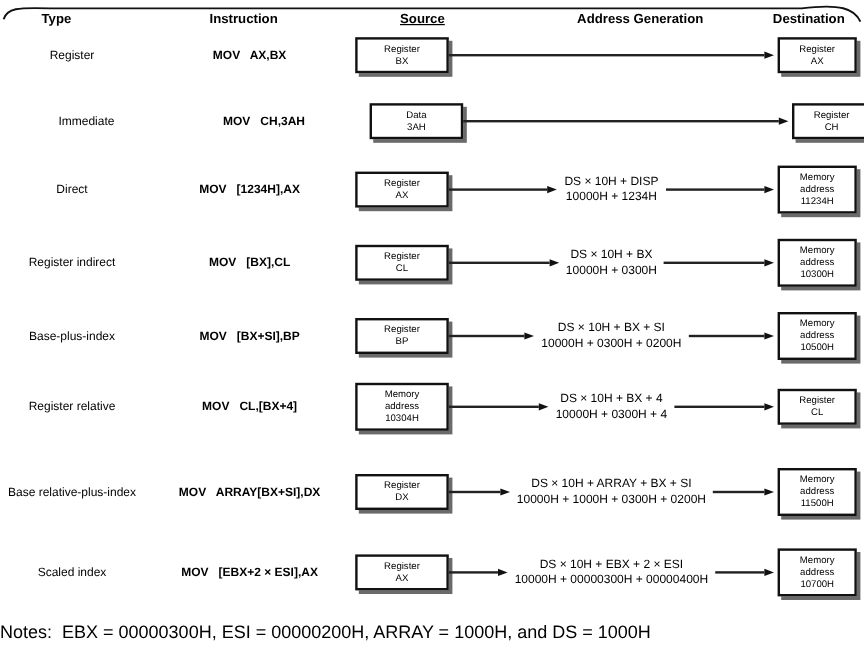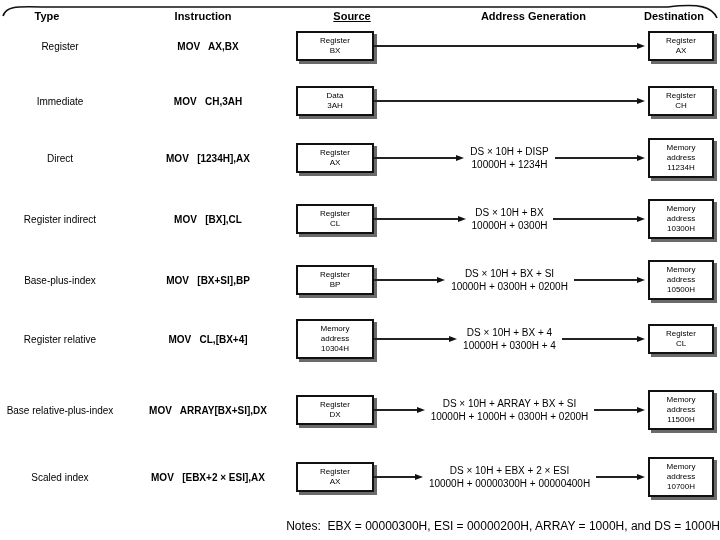--- a/index.html
+++ b/index.html
@@ -23,23 +23,23 @@
   .box{
     width:100%;box-sizing:border-box;border:2px solid #111;background:#fff;
     box-shadow:3px 3px 0 0 #6a6a6a;text-align:center;font-size:8px;line-height:1.25;
     padding:3px 2px;
   }
   .box div{white-space:nowrap;}
   .mid{position:absolute;left:374px;width:271px;top:0;bottom:0;display:flex;align-items:center;}
   .fline{flex:1 1 0;min-width:10px;height:1.5px;background:#222;}
   .ah{width:0;height:0;border-left:8px solid #111;border-top:3px solid transparent;border-bottom:3px solid transparent;flex:0 0 auto;}
   .atext{flex:0 0 auto;text-align:center;font-size:10px;line-height:1.3;padding:0 6px;white-space:nowrap;}
-  .notes{position:absolute;left:0;right:0;top:519px;text-align:right;font-size:12px;white-space:pre;}
+  .notes{position:absolute;left:0;right:0;top:519px;text-align:left;font-size:15px;white-space:pre;}
   
-  .r1{top:27px;} .r2{top:82px;} .r3{top:139px;} .r4{top:200px;}
+  .r1{top:27px;} .r2{top:82px;margin-left:12px;} .r3{top:139px;} .r4{top:200px;}
   .r5{top:261px;} .r6{top:320px;} .r7{top:391px;} .r8{top:458px;}
 </style>
 </head>
 <body>
 
 <div class="page">
 
   <svg class="topline" viewBox="0 0 720 22">
     <path d="M3 16 C6 7 14 6 42 7 L668 7 C700 3 712 7 717 18" stroke="#111" stroke-width="1.6" fill="none"></path>
   </svg>

